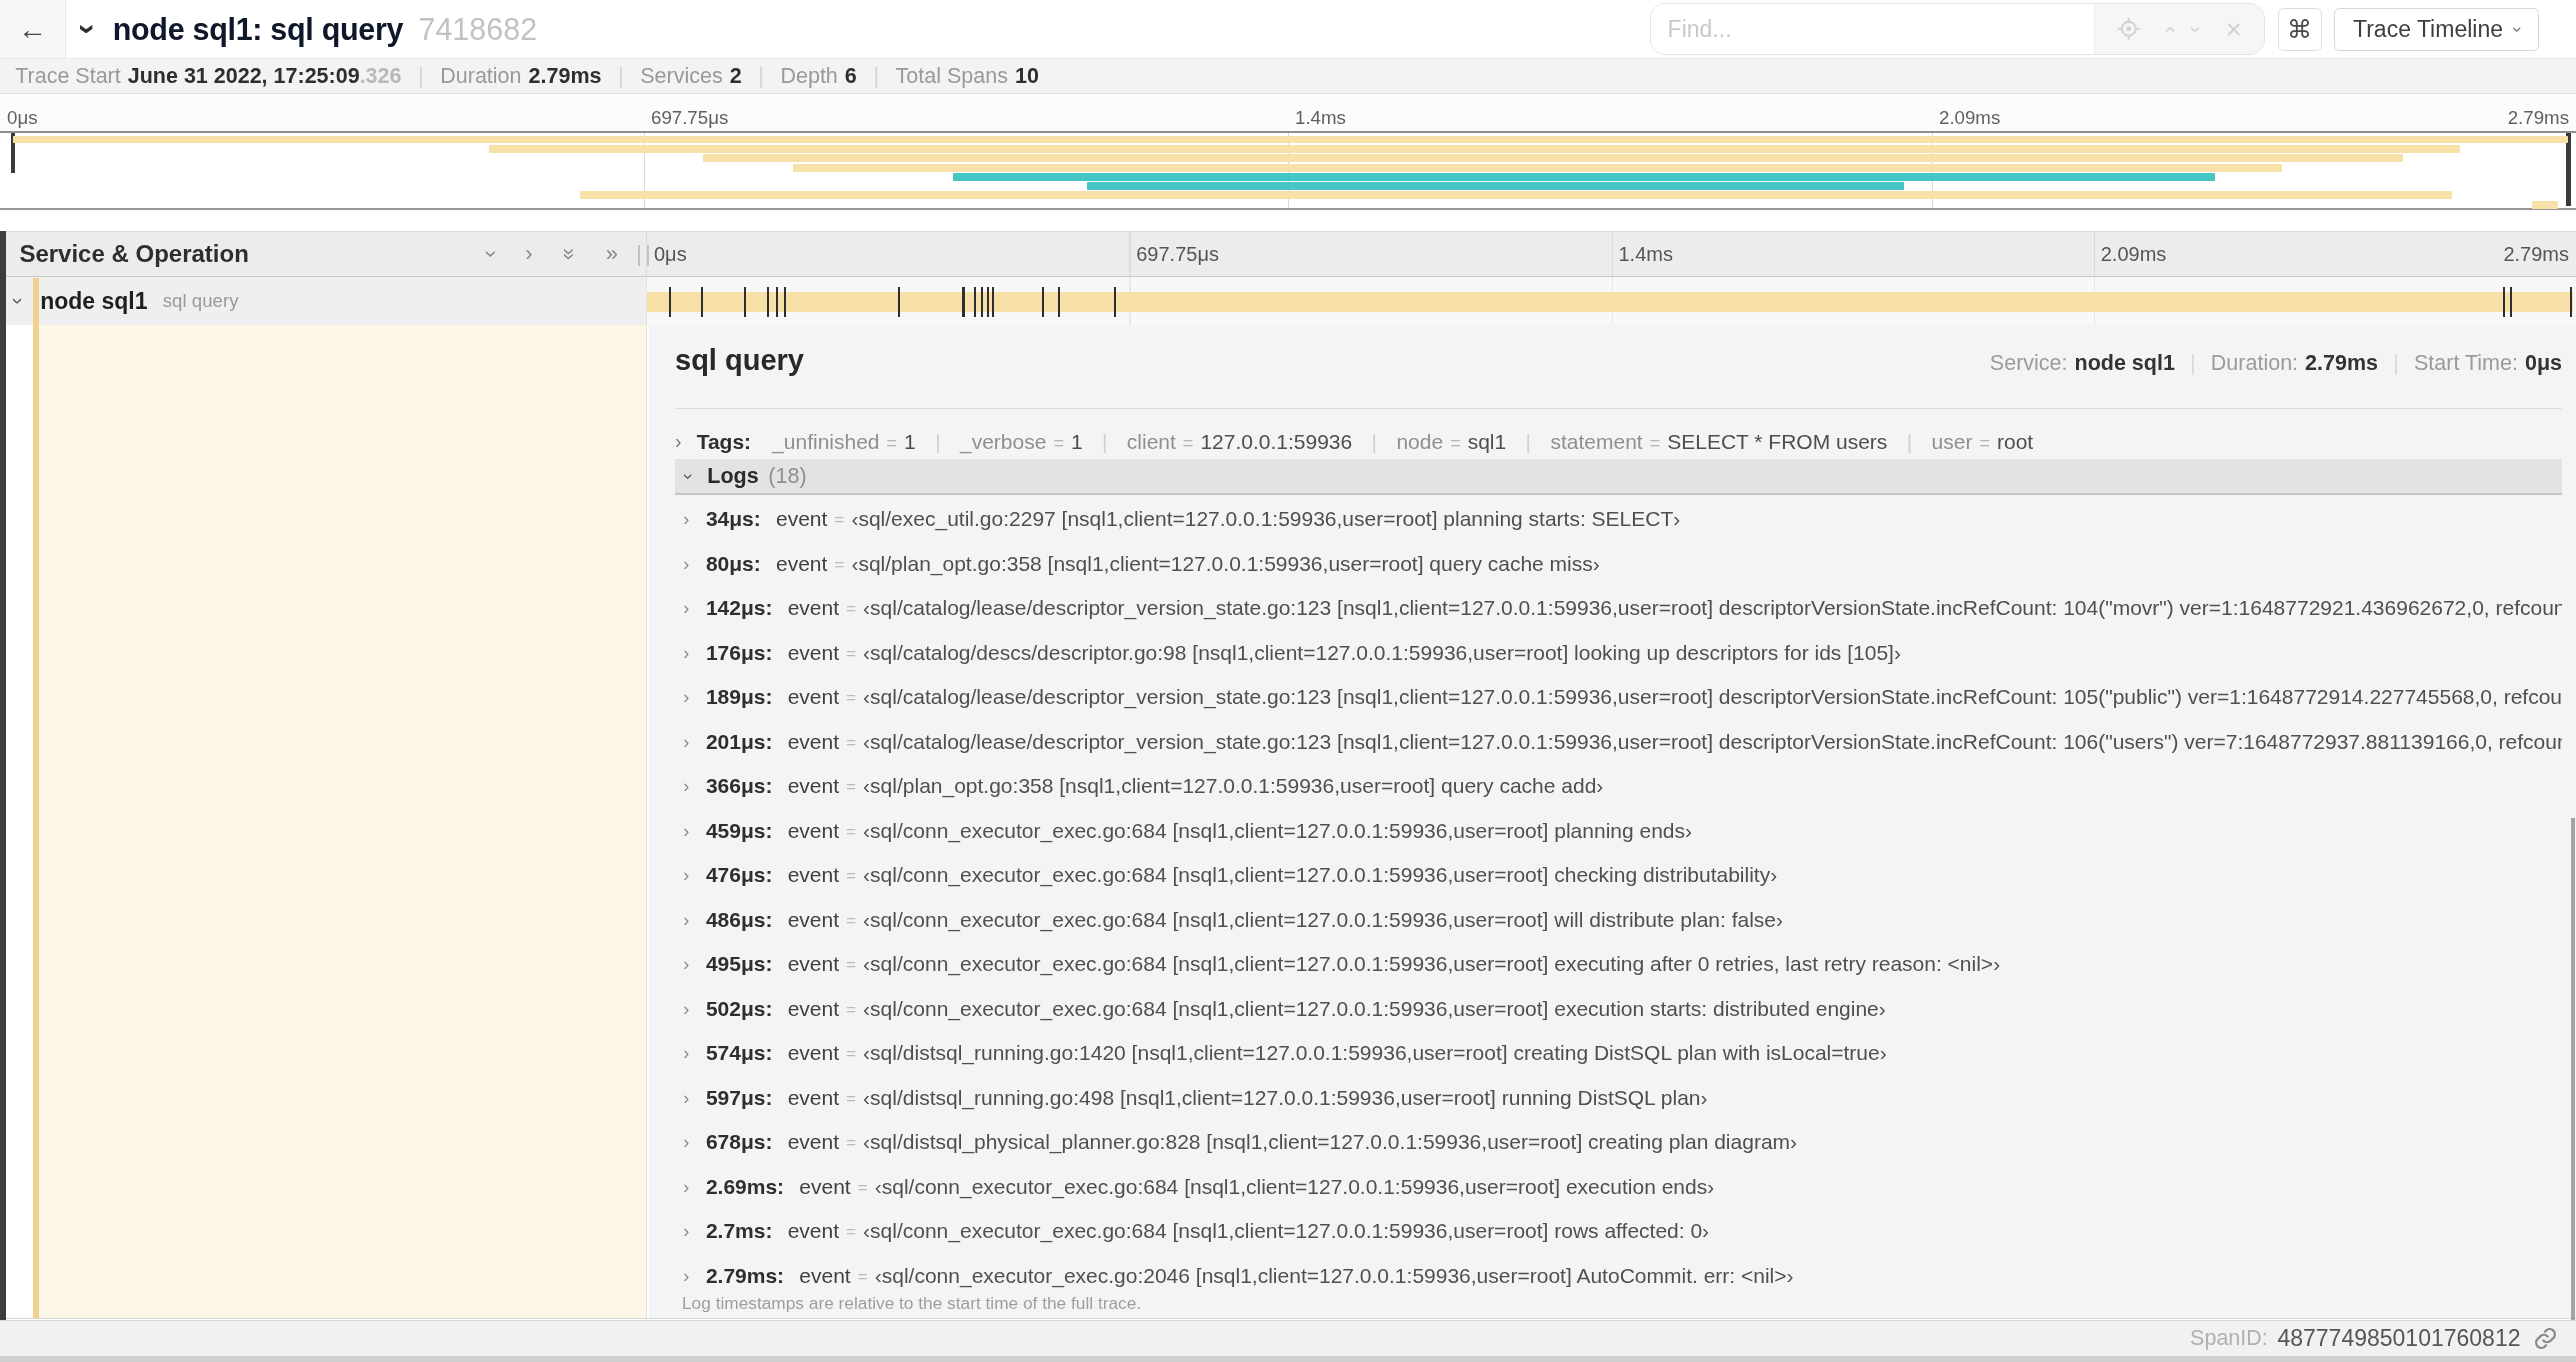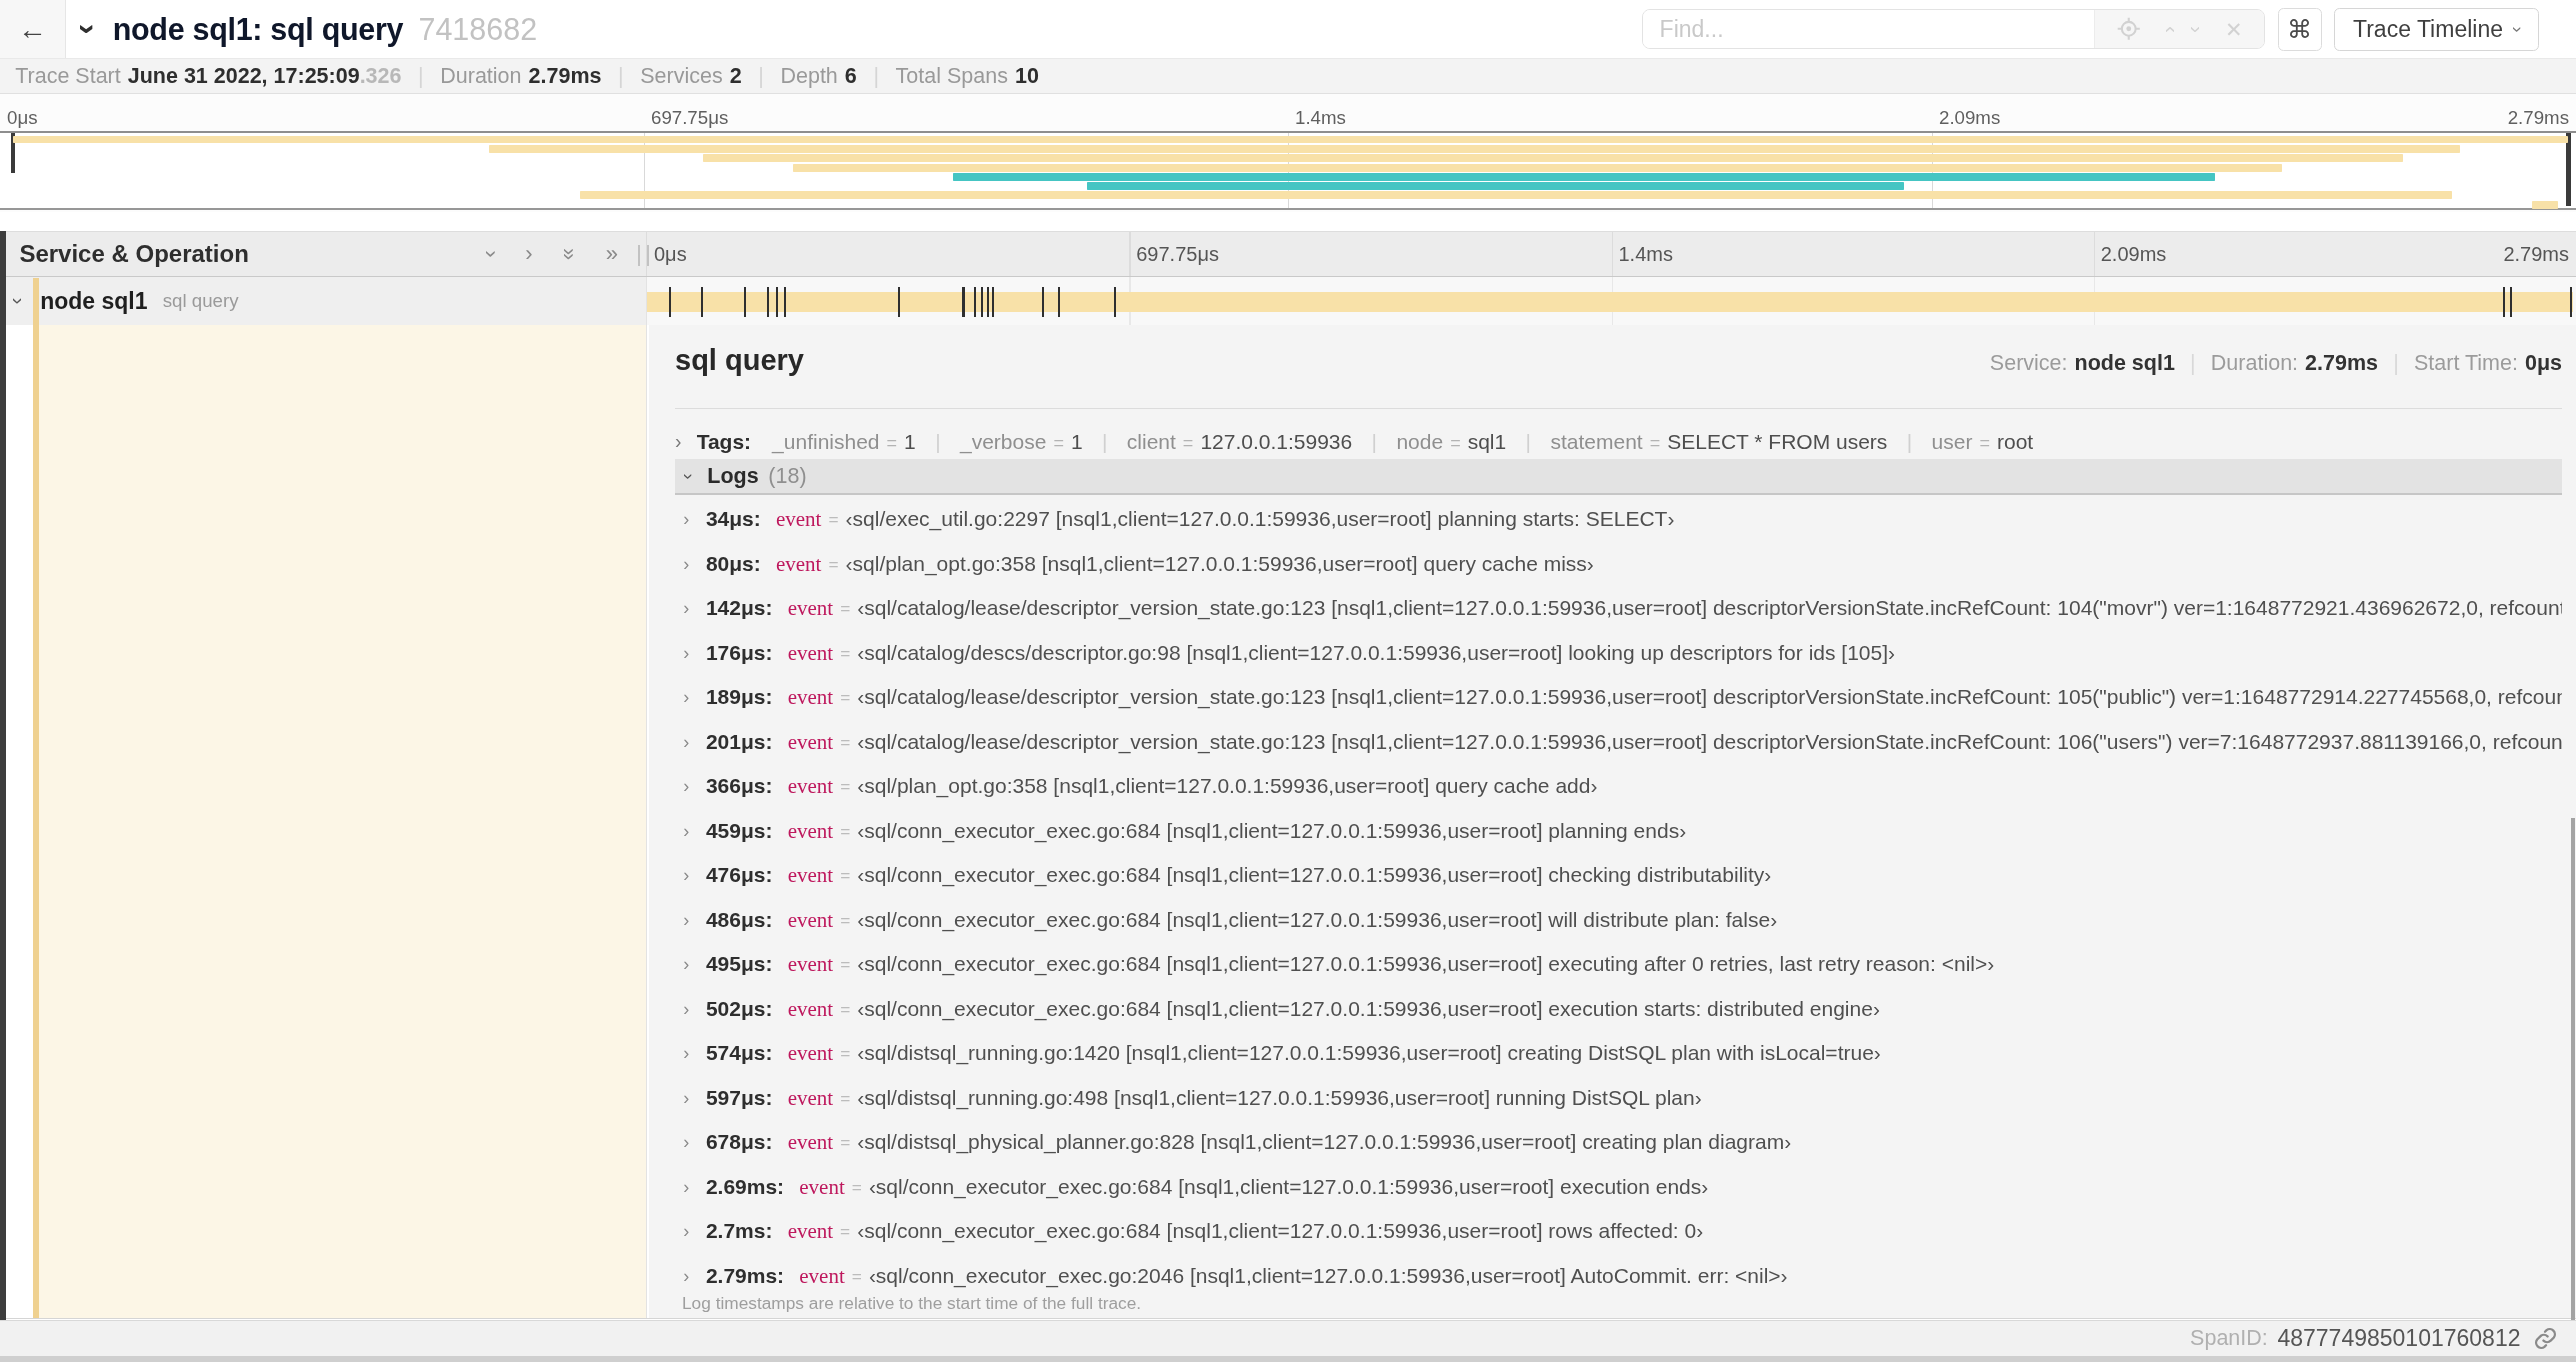--- a/index.html
+++ b/index.html
@@ -11,21 +11,21 @@
   
   .hdr { position: absolute; left:0; top:0; width:2576px; height:58px; background:#fff; }
   .back-btn { position:absolute; left:0; top:0; width:66px; height:58px; background:#f7f7f7;
     border-right:1.4px solid #e6e6e6; display:flex; align-items:center; justify-content:center;
     font-size:29px; color:#444; cursor:pointer; }
   .title-area { position:absolute; left:84px; top:0; height:58px; display:flex; align-items:center; }
   .title-chev { font-size:32px; color:#2f2f2f; transform:rotate(90deg); font-weight:bold; margin-right:18px; line-height:1; }
   .trace-title { font-size:30.5px; font-weight:bold; color:#0f172a; letter-spacing:-0.3px; }
   .trace-id { font-size:30.5px; color:#c2c2c2; margin-left:15.2px; }
   .hdr-controls { position:absolute; right:37px; top:0; height:58px; display:flex; align-items:center; gap:12.5px; }
-  .find-group { display:flex; height:40px; border:1.4px solid #e3e3e3; border-radius:8px; overflow:hidden;gap:8px; }
+  .find-group { display:flex; height:52px; border:1.4px solid #e3e3e3; border-radius:15px; overflow:hidden; }
   .find-input { width:443px; height:100%; border:none; outline:none; padding:0 16.6px; font-size:23px;
     font-family:"Liberation Sans",sans-serif; color:#444; background:#fff; }
   .find-input::placeholder { color:#c9c9c9; }
   .find-suffix { width:170px; background:#f6f6f6; border-left:1.4px solid #ececec; display:flex; align-items:center;
     justify-content:space-around; padding:0 9.7px; }
   .sfx-icon { color:#d2d2d2; font-size:21px; line-height:1; display:flex; align-items:center; justify-content:center; }
   .rot90 { transform:rotate(90deg); display:inline-block; }
   .rotm90 { transform:rotate(-90deg); display:inline-block; }
   .cmd-btn { width:44px; height:43px; border:1.4px solid #dcdcdc; border-radius:5.5px; background:#fff;
     display:flex; align-items:center; justify-content:center; font-size:25px; color:#4a4a4a; cursor:pointer; }
@@ -98,21 +98,21 @@
   .logs-band { position:absolute; left:26px; right:14px; top:134px; height:36px; background:#e3e3e3;
     border-bottom:2.1px solid #c6c6c6; display:flex; align-items:center; font-size:21.5px; cursor:pointer; }
   .logs-chev { color:#555; font-size:18px; transform:rotate(90deg); margin:0 16.6px 0 9.7px; }
   .logs-label { font-weight:bold; color:#2a2a2a; }
   .logs-count { color:#8f8f8f; margin-left:9.7px; }
   .log-rows { position:absolute; left:26px; right:14px; top:172px; }
   .log-row { position:absolute; left:0; right:0; height:44px; display:flex; align-items:center;
     font-size:21px; white-space:nowrap; overflow:hidden; cursor:pointer; }
   .log-row .chev { color:#8a8a8a; font-size:18px; margin:0 16.6px 0 8.3px; }
   .log-row .time { font-weight:bold; color:#2e2e2e; margin-right:15.2px; }
-  .log-row .lkey { color:#be185d;font-family:Liberation Serif, serif; }
+  .log-row .lkey { color:#404040; }
   .log-row .leq { color:#bcbcbc; font-size:17.3px; margin:0 7px; }
   .log-row .lval { color:#4f4f4f; }
   .log-foot { position:absolute; left:33px; top:968px; font-size:17.3px; color:#9e9e9e; }
   .scroll-thumb { position:absolute; right:1.4px; top:493px; width:3.5px; height:796px; background:#a3a3a3; }
   
   .spanid-bar { position:absolute; left:0; top:1320px; width:2576px; height:36px; background:#f1f1f1;
     border-top:1.4px solid #d8d8d8; display:flex; align-items:center; justify-content:flex-end; padding-right:18px; }
   .spanid-lbl { font-size:21.5px; color:#b0b0b0; }
   .spanid-val { font-size:23px; color:#555; margin-left:9.7px; }
   .link-icon { margin-left:12.5px; display:flex; align-items:center; cursor:pointer; }

